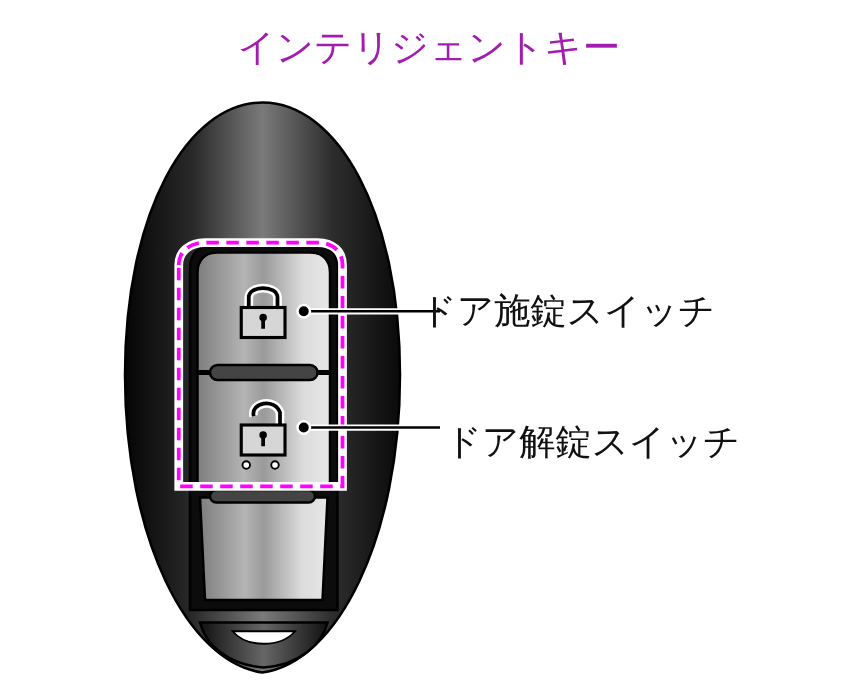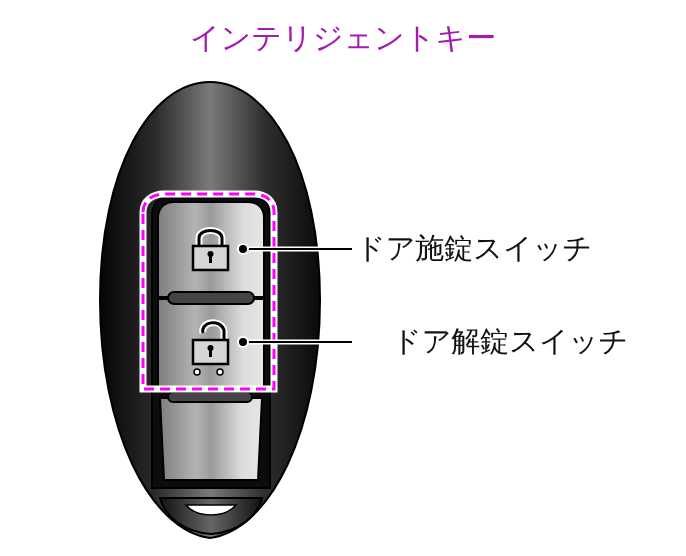--- a/index.html
+++ b/index.html
@@ -90,14 +90,14 @@
     <line x1="243" y1="249" x2="352" y2="249" stroke="#000" stroke-width="2"></line>
     <circle cx="243" cy="249" r="5" fill="#000" stroke="#fff" stroke-width="2"></circle>
   </g>
   <g>
     <line x1="243" y1="342" x2="352" y2="342" stroke="#fff" stroke-width="5"></line>
     <line x1="243" y1="342" x2="352" y2="342" stroke="#000" stroke-width="2"></line>
     <circle cx="243" cy="342" r="5" fill="#000" stroke="#fff" stroke-width="2"></circle>
   </g>
 </svg>
 
-<div class="label" style="left:356px; top:229px;text-align:center;">ドア施錠スイッチ</div>
-<div class="label" style="left:356px; top:322px;margin-left:36px;">ドア解錠スイッチ</div>
+<div class="label" style="left:336px; top:229px;text-align:center;">ドア施錠スイッチ</div>
+<div class="label" style="left:356px; top:334px;">ドア解錠スイッチ</div>
 
 </body></html>

